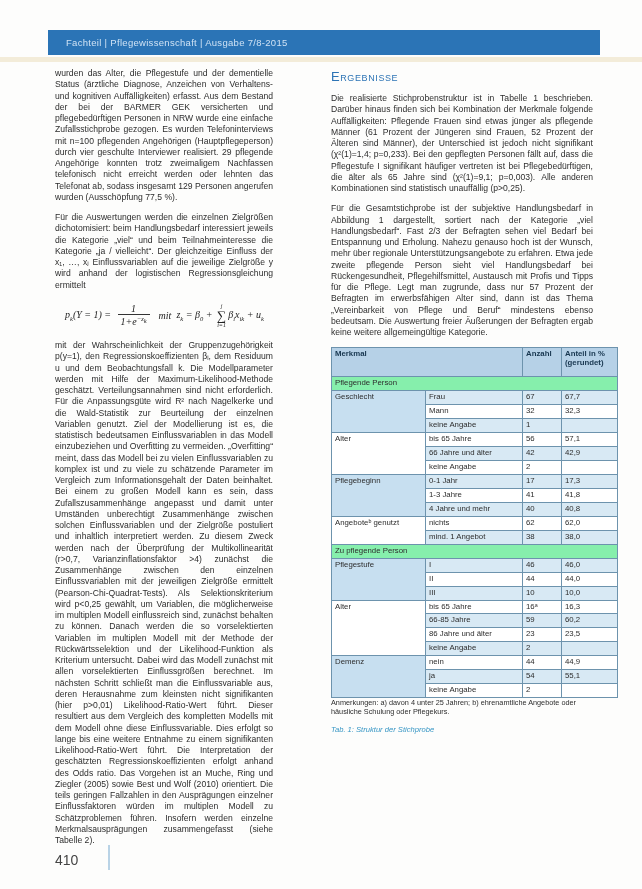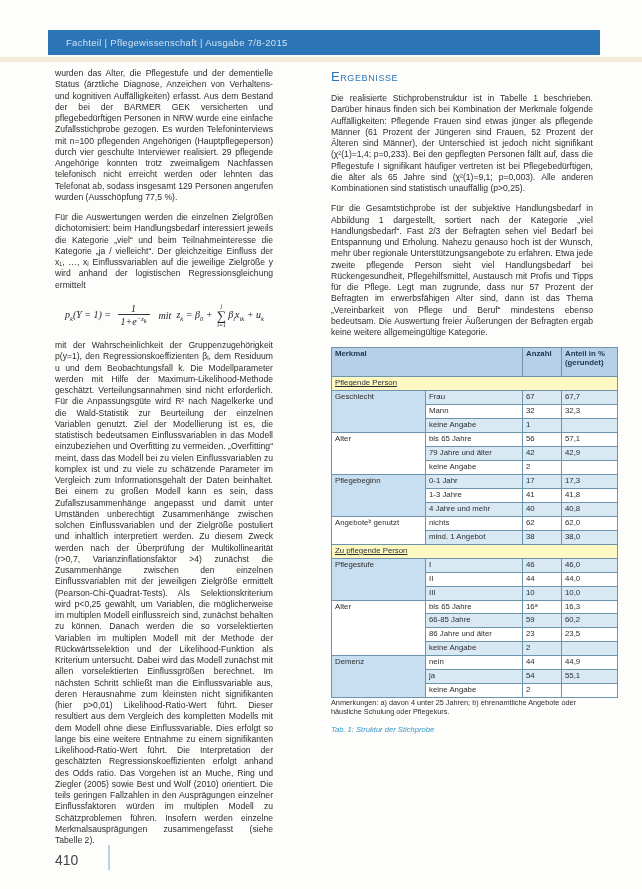--- a/index.html
+++ b/index.html
@@ -28,21 +28,21 @@
   .sum .sym{font-size:13px;font-style:normal;}
   .sp{white-space:pre;}
   
   table.sample{border-collapse:collapse;width:268px;table-layout:fixed;font-size:7.8px;line-height:1.15;
                margin-top:2px;text-align:left;}
   table.sample col.c1{width:94px;} table.sample col.c2{width:97px;}
   table.sample col.c3{width:39px;} table.sample col.c4{width:56px;}
   table.sample th,table.sample td{border:1px solid var(--table-border,#6d93ad);padding:2px 3px;vertical-align:top;
                                   overflow:hidden;}
   table.sample thead th{background:var(--table-header-bg,#b6d1e7);color:#17364f;font-weight:700;height:24px;}
-  tr.section-row td{background:#fef9c3;padding:2px 3px;text-decoration:underline;}
+  tr.section-row td{background:#86efac;padding:2px 3px;}
   td.group-cell{background:#fff;}
   td.group-cell.gshade{background:var(--group-cell,#c7dff0);}
   tr.shaded td.data{background:var(--row-shade,#d8e9f4);}
   tr.plain td.data{background:#ffffff;}
   .notes{font-size:7.3px;line-height:1.25;margin:5px 0 0 0;text-align:left;}
   .caption{font-size:7.6px;font-style:italic;color:var(--caption-blue,#3796c4);margin:9px 0 0 0;text-align:left;}
   
   .footer-num{position:absolute;left:55px;top:852px;font-size:14px;color:#444;}
   .footer-divider{position:absolute;left:108px;top:845px;width:2px;height:25px;background:#b9d3e6;}
   .footer-text{position:absolute;left:126px;top:853px;font-size:8px;letter-spacing:2.2px;color:#4d4d4d;white-space:nowrap;}
@@ -121,21 +121,21 @@
               <td class="data">1</td>
               <td class="data"></td>
             </tr>
             <tr class="plain">
               <td class="group-cell" rowspan="3">Alter</td>
               <td class="data">bis 65 Jahre</td>
               <td class="data">56</td>
               <td class="data">57,1</td>
             </tr>
             <tr class="shaded">
-              <td class="data">79 Jahre und älter</td>
+              <td class="data">66 Jahre und älter</td>
               <td class="data">42</td>
               <td class="data">42,9</td>
             </tr>
             <tr class="plain">
               <td class="data">keine Angabe</td>
               <td class="data">2</td>
               <td class="data"></td>
             </tr>
             <tr class="shaded">
               <td class="group-cell gshade" rowspan="3">Pflegebeginn</td>

